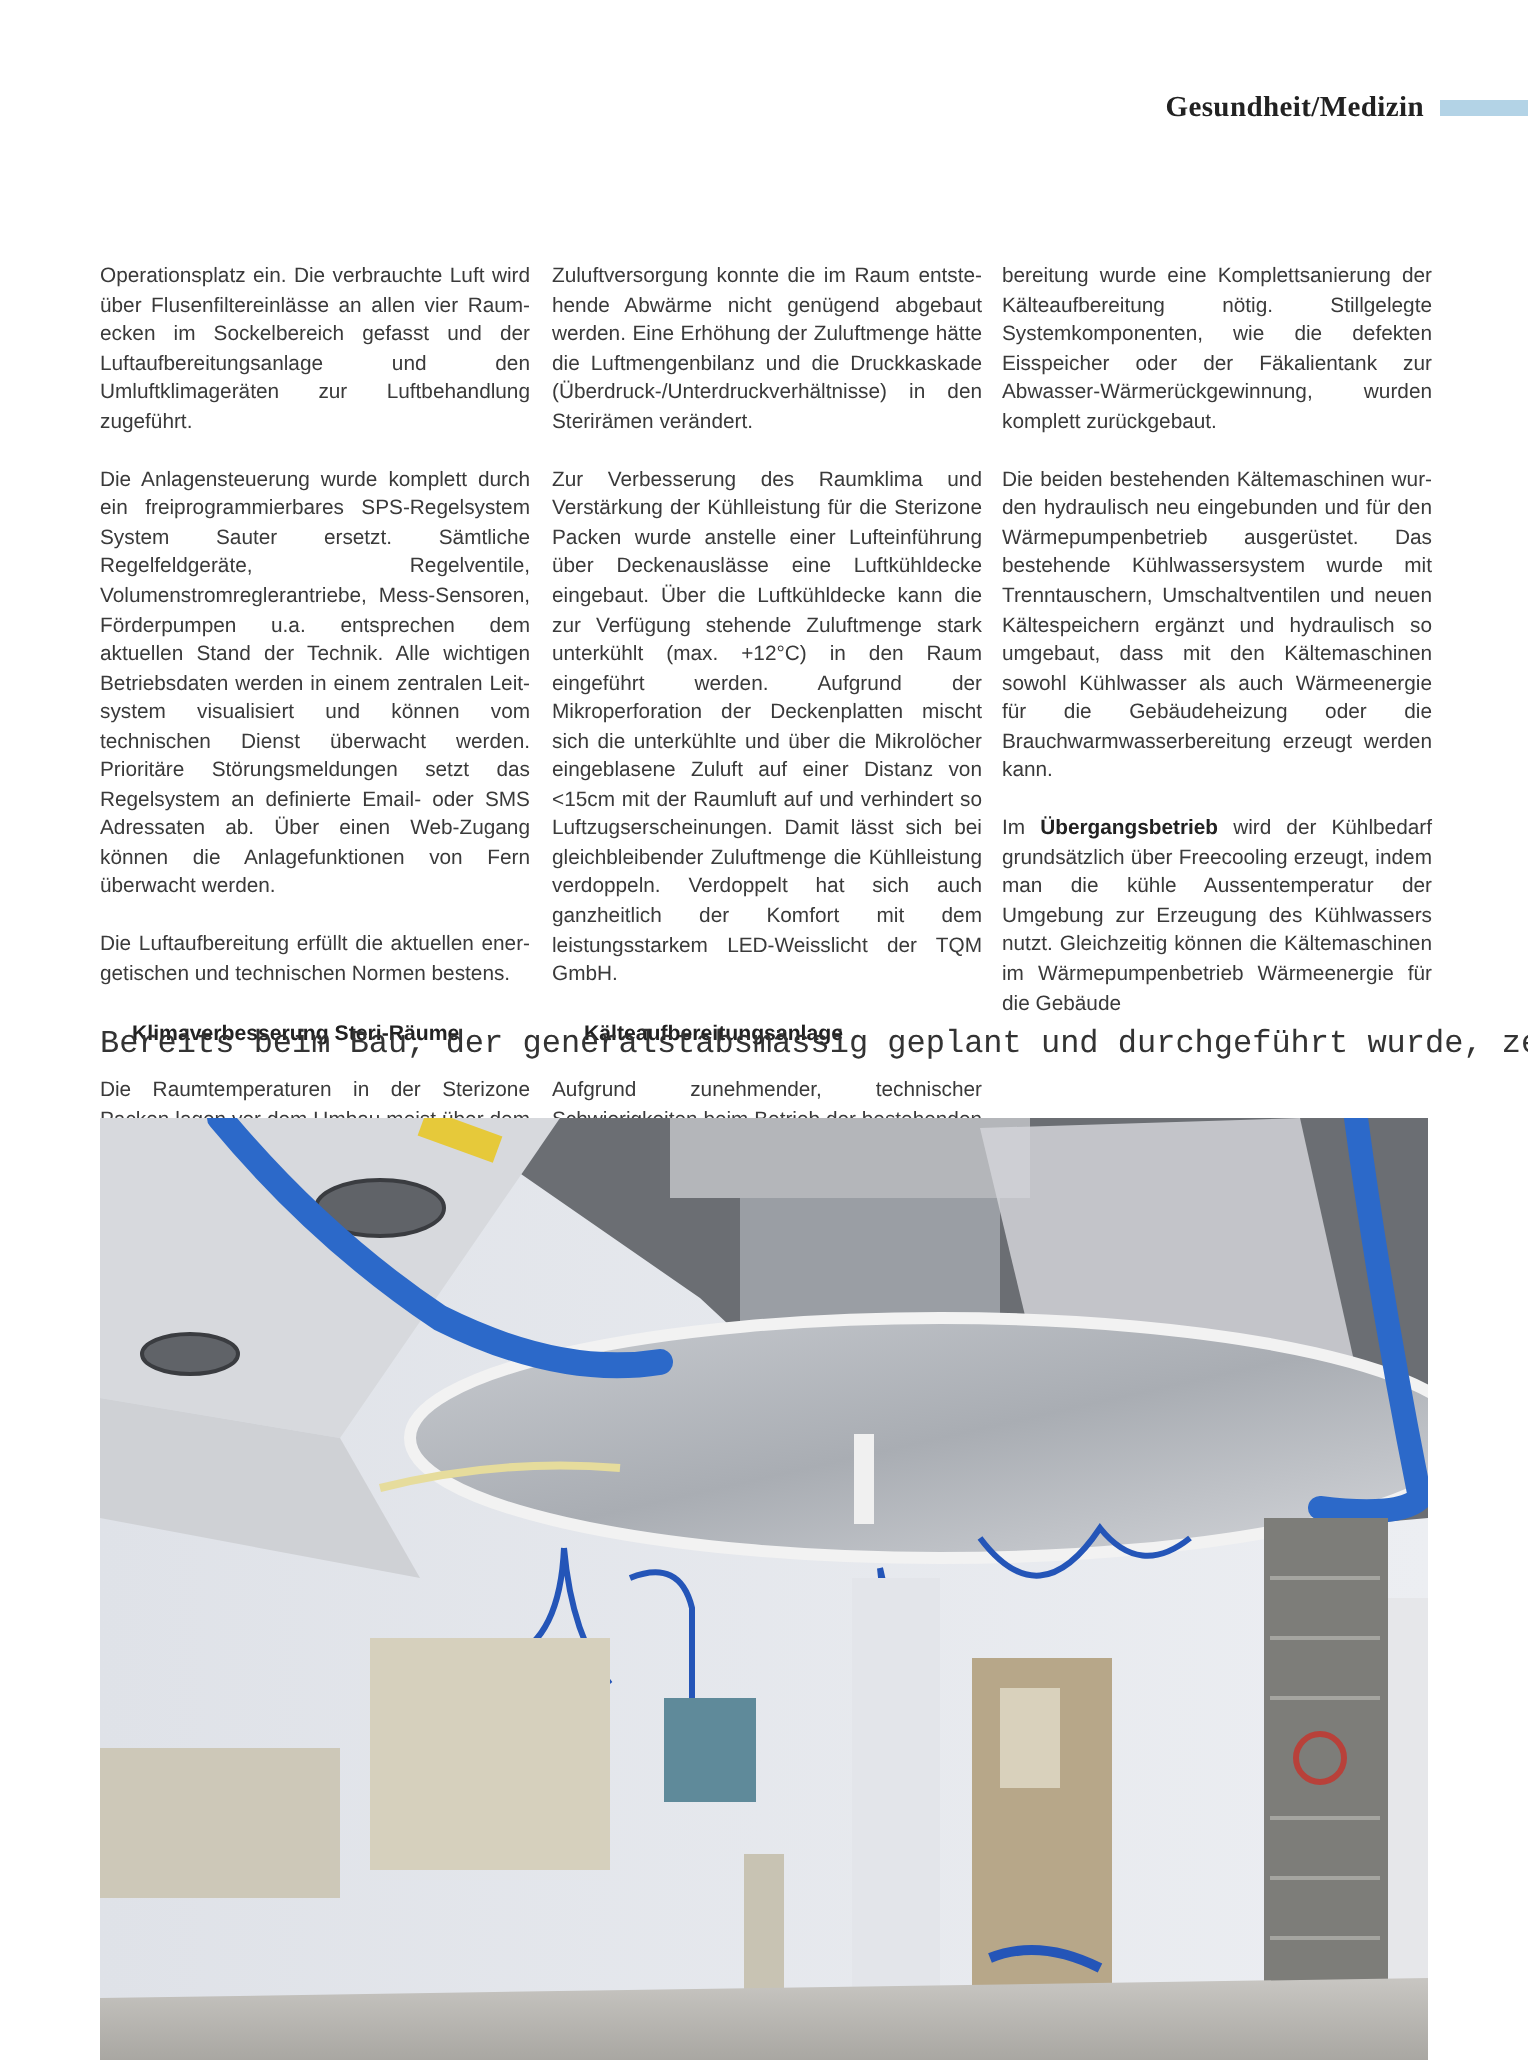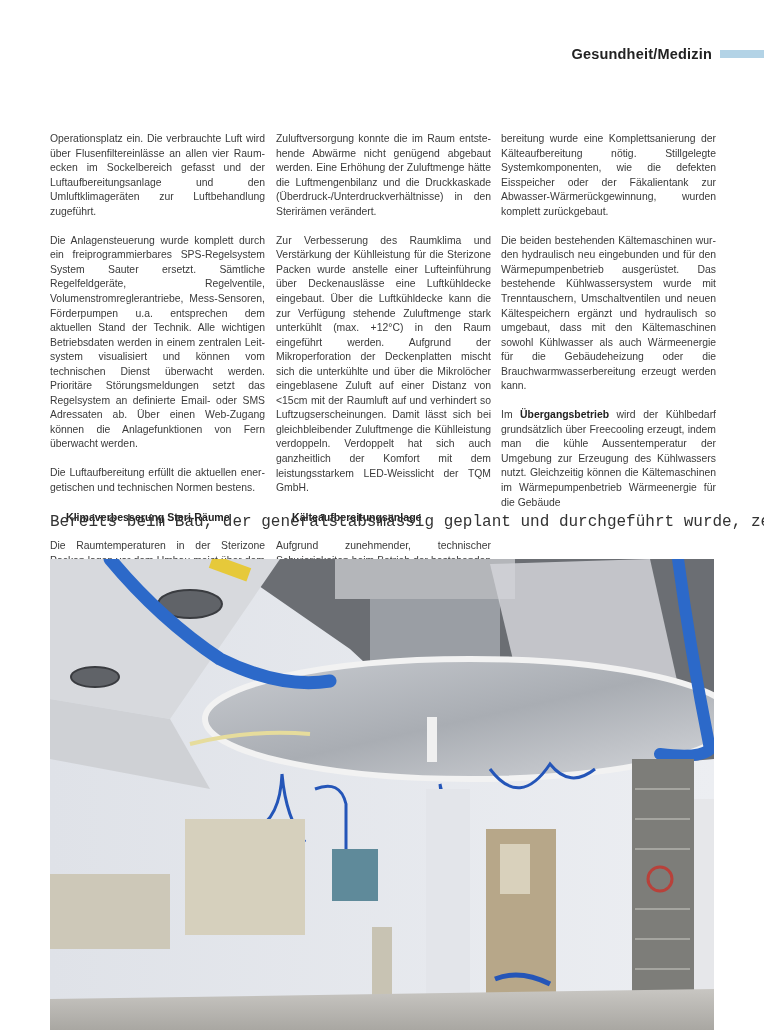--- a/index.html
+++ b/index.html
@@ -2,21 +2,21 @@
 <html><head>
 <meta charset="utf-8">
 <style>
   html, body { margin: 0; padding: 0; background: #ffffff; }
   body { width: 764px; height: 1030px; position: relative; overflow: hidden; }
   .header {
     position: absolute; top: 44px; right: 0; height: 20px;
     display: flex; align-items: center;
   }
   .section-title {
-    font-family: Liberation Sans, sans-serif; font-weight: bold;
+    font-family: Liberation Serif, serif; font-weight: bold;
     font-size: 14.5px; color: #222; letter-spacing: 0.2px;
   }
   .section-bar {
     width: 44px; height: 8px; background: #b3d3e6; margin-left: 8px;
   }
   .col {
     position: absolute; top: 120px; width: 215px;
     font-family: "Liberation Sans", sans-serif; font-size: 10.4px;
     line-height: 14.55px; color: #3a3a3a; text-align: justify;
     hyphens: manual;

